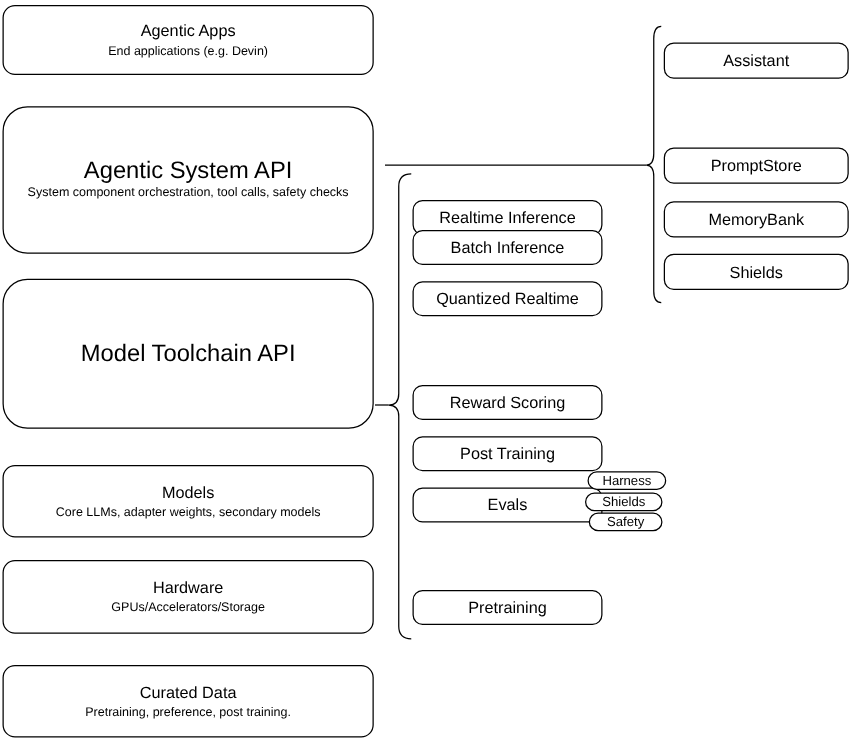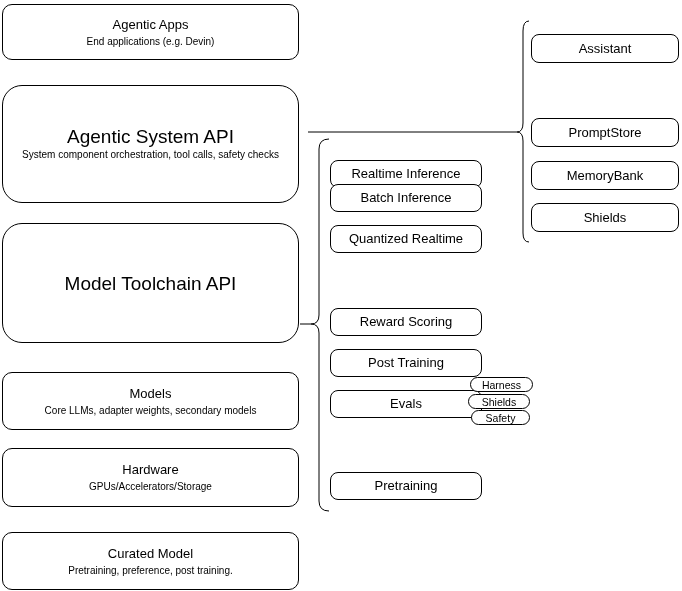--- a/index.html
+++ b/index.html
@@ -60,21 +60,21 @@
     <div class="box-title">Models</div>
     <div class="box-subtitle">Core LLMs, adapter weights, secondary models</div>
   </div>
 
   <div class="box left-box" style="top:448px;height:59px;border-radius:10px">
     <div class="box-title">Hardware</div>
     <div class="box-subtitle">GPUs/Accelerators/Storage</div>
   </div>
 
   <div class="box left-box" style="top:532px;height:58px;border-radius:10px">
-    <div class="box-title">Curated Model</div>
+    <div class="box-title">Curated Data</div>
     <div class="box-subtitle">Pretraining, preference, post training.</div>
   </div>
 
   <div class="box mid-box" style="top:160px">
     <div class="box-label">Realtime Inference</div>
   </div>
   <div class="box mid-box" style="top:184px">
     <div class="box-label">Batch Inference</div>
   </div>
   <div class="box mid-box" style="top:225px">

